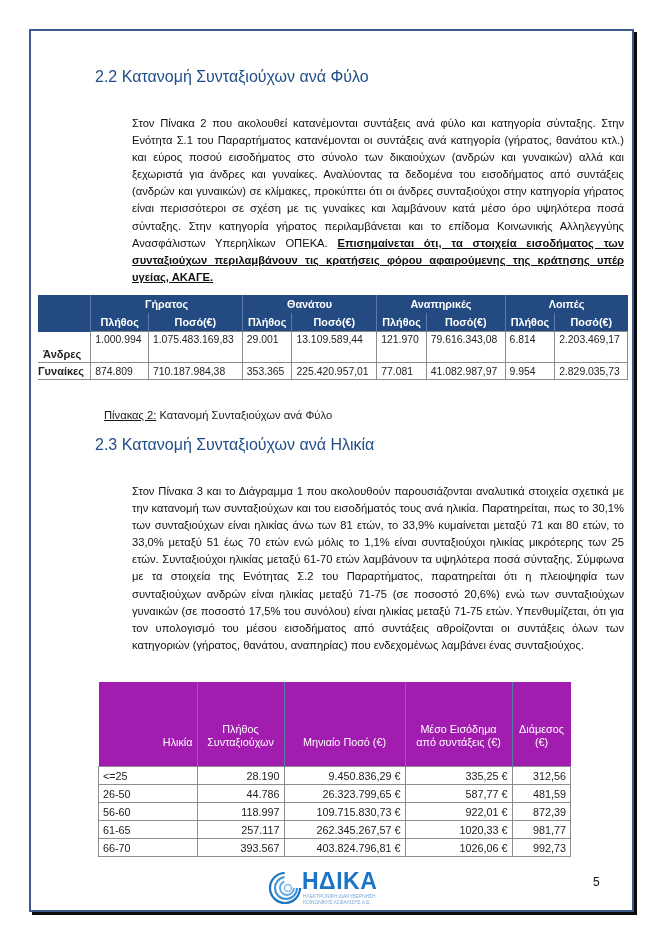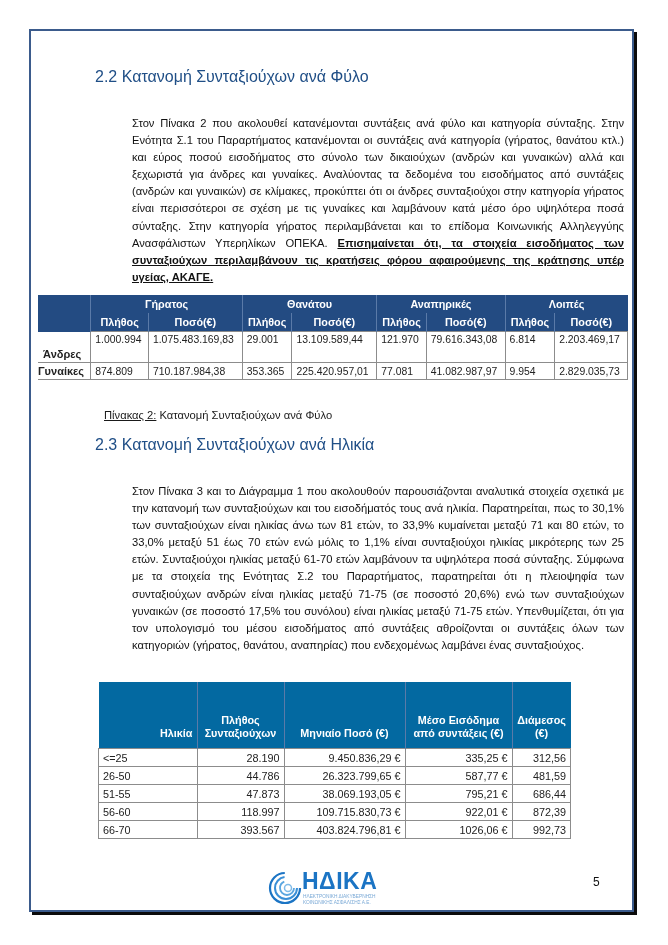--- a/index.html
+++ b/index.html
@@ -18,22 +18,22 @@
   .t1 th.blank { border-left: none; }
   .t1 td { border: 1px solid #8c8c8c; padding: 2px 4px; color: #222; }
   .t1 td.lbl { text-align: left; border: none; font-weight: bold; font-size: 11px; padding-left: 0;
                border-bottom: 1px solid #8c8c8c; }
   .t1 tr.r-andres td { height: 26px; vertical-align: top; }
   .t1 tr.r-andres td.lbl { vertical-align: bottom; text-align: center; }
   .t1 tr.r-total td { font-weight: bold; border-top: 2px solid #333; border-bottom: 2px solid #333; }
   .caption { position: absolute; left: 104px; top: 409px; font-size: 11.2px; }
   .caption .u { text-decoration: underline; }
   .t2 { left: 98px; top: 682px; width: 473px; }
-  .t2 th { background: #0369a1; color: #fff; font-weight: bold; font-size: 10.8px;
-           vertical-align: bottom; height: 50px; padding: 8px 4px; text-align: center;
+  .t2 th { background: #a21caf; color: #fff; font-weight: normal; font-size: 10.8px;
+           vertical-align: bottom; height: 50px; padding: 17px 4px; text-align: center;
            border-left: 1px solid #5a7aa8; line-height: 13px; }
   .t2 th.first { text-align: right; border-left: none; }
   .t2 td { border: 1px solid #8c8c8c; text-align: right; padding: 1px 4px; height: 15px; font-size: 10.8px; color: #222; }
   .t2 td.first { text-align: left; }
   .logo { position: absolute; left: 268px; top: 866px; width: 140px; height: 44px; }
   .logo .word { position: absolute; left: 34px; top: 2px; font-size: 23px; font-weight: bold;
                 color: #1b74c4; letter-spacing: 0.5px; }
   .logo .sub { position: absolute; left: 35px; top: 28px; font-size: 4.8px; color: #7aa9d6; line-height: 6px; width: 90px; }
   .pagenum { position: absolute; left: 593px; top: 875px; font-size: 12px; color: #111; }
 </style>
@@ -122,32 +122,32 @@
       <td>312,56</td>
     </tr>
     <tr>
       <td class="first">26-50</td>
       <td>44.786</td>
       <td>26.323.799,65 €</td>
       <td>587,77 €</td>
       <td>481,59</td>
     </tr>
     <tr>
-      <td class="first">51-55</td>
-      <td>47.873</td>
-      <td>38.069.193,05 €</td>
-      <td>795,21 €</td>
-      <td>686,44</td>
-    </tr>
-    <tr>
       <td class="first">56-60</td>
       <td>118.997</td>
       <td>109.715.830,73 €</td>
       <td>922,01 €</td>
       <td>872,39</td>
+    </tr>
+    <tr>
+      <td class="first">61-65</td>
+      <td>257.117</td>
+      <td>262.345.267,57 €</td>
+      <td>1020,33 €</td>
+      <td>981,77</td>
     </tr>
     <tr>
       <td class="first">66-70</td>
       <td>393.567</td>
       <td>403.824.796,81 €</td>
       <td>1026,06 €</td>
       <td>992,73</td>
     </tr>
   </tbody>
 </table>

